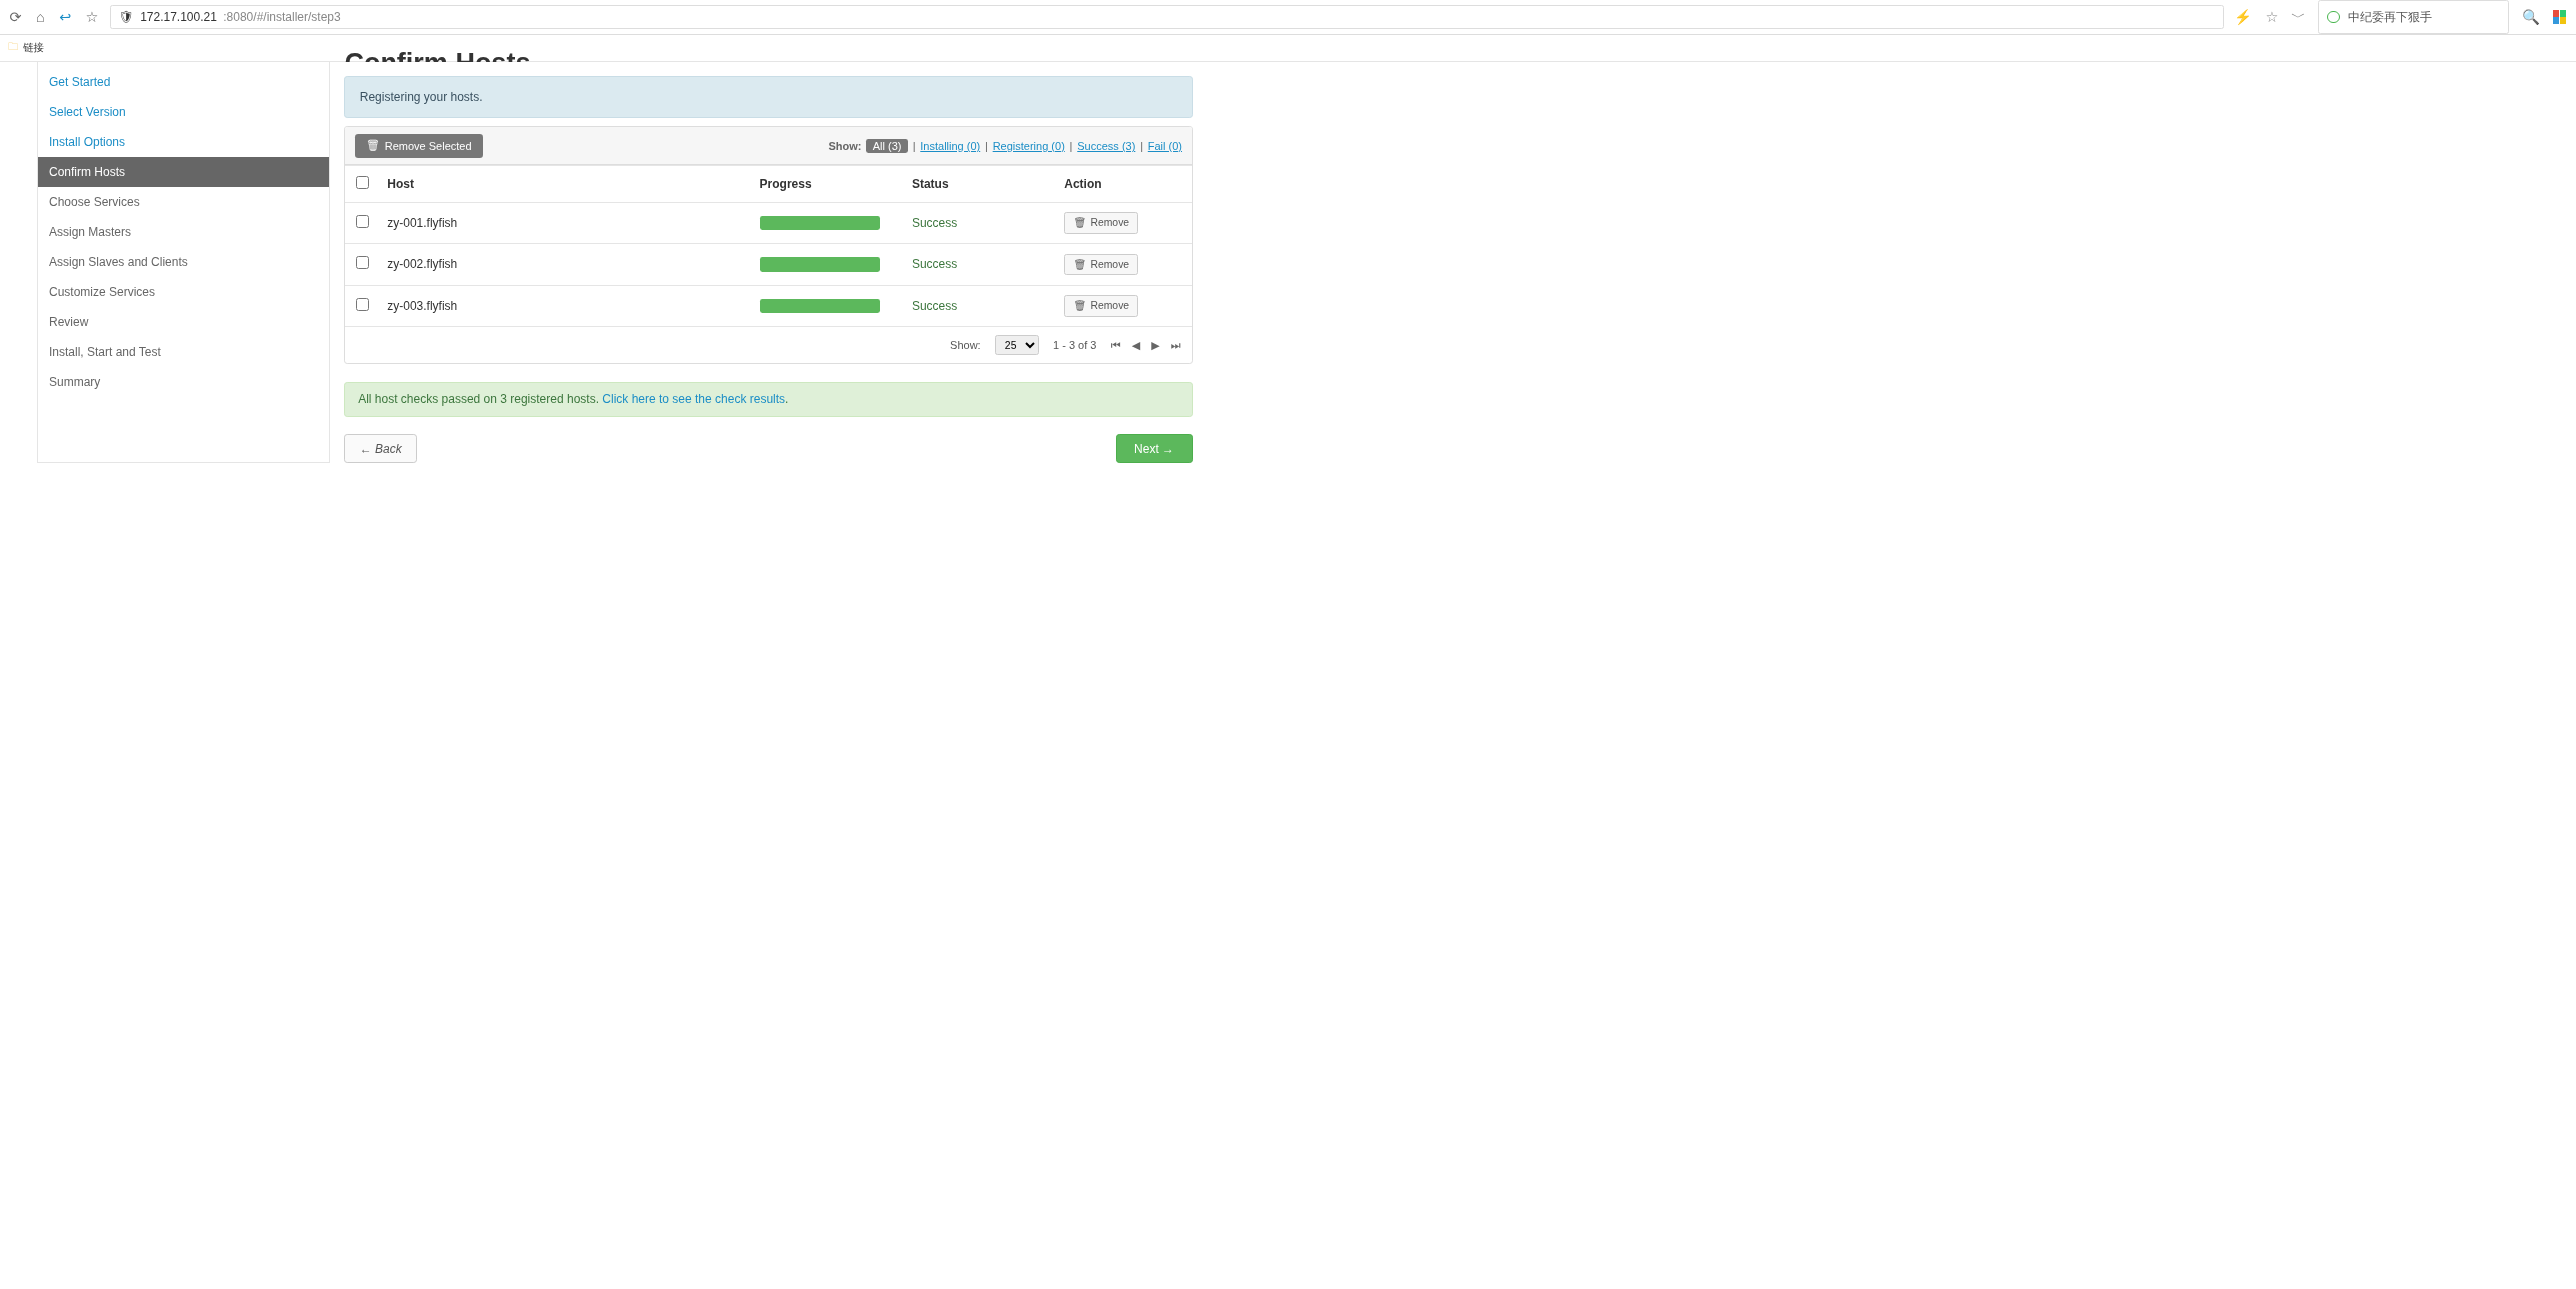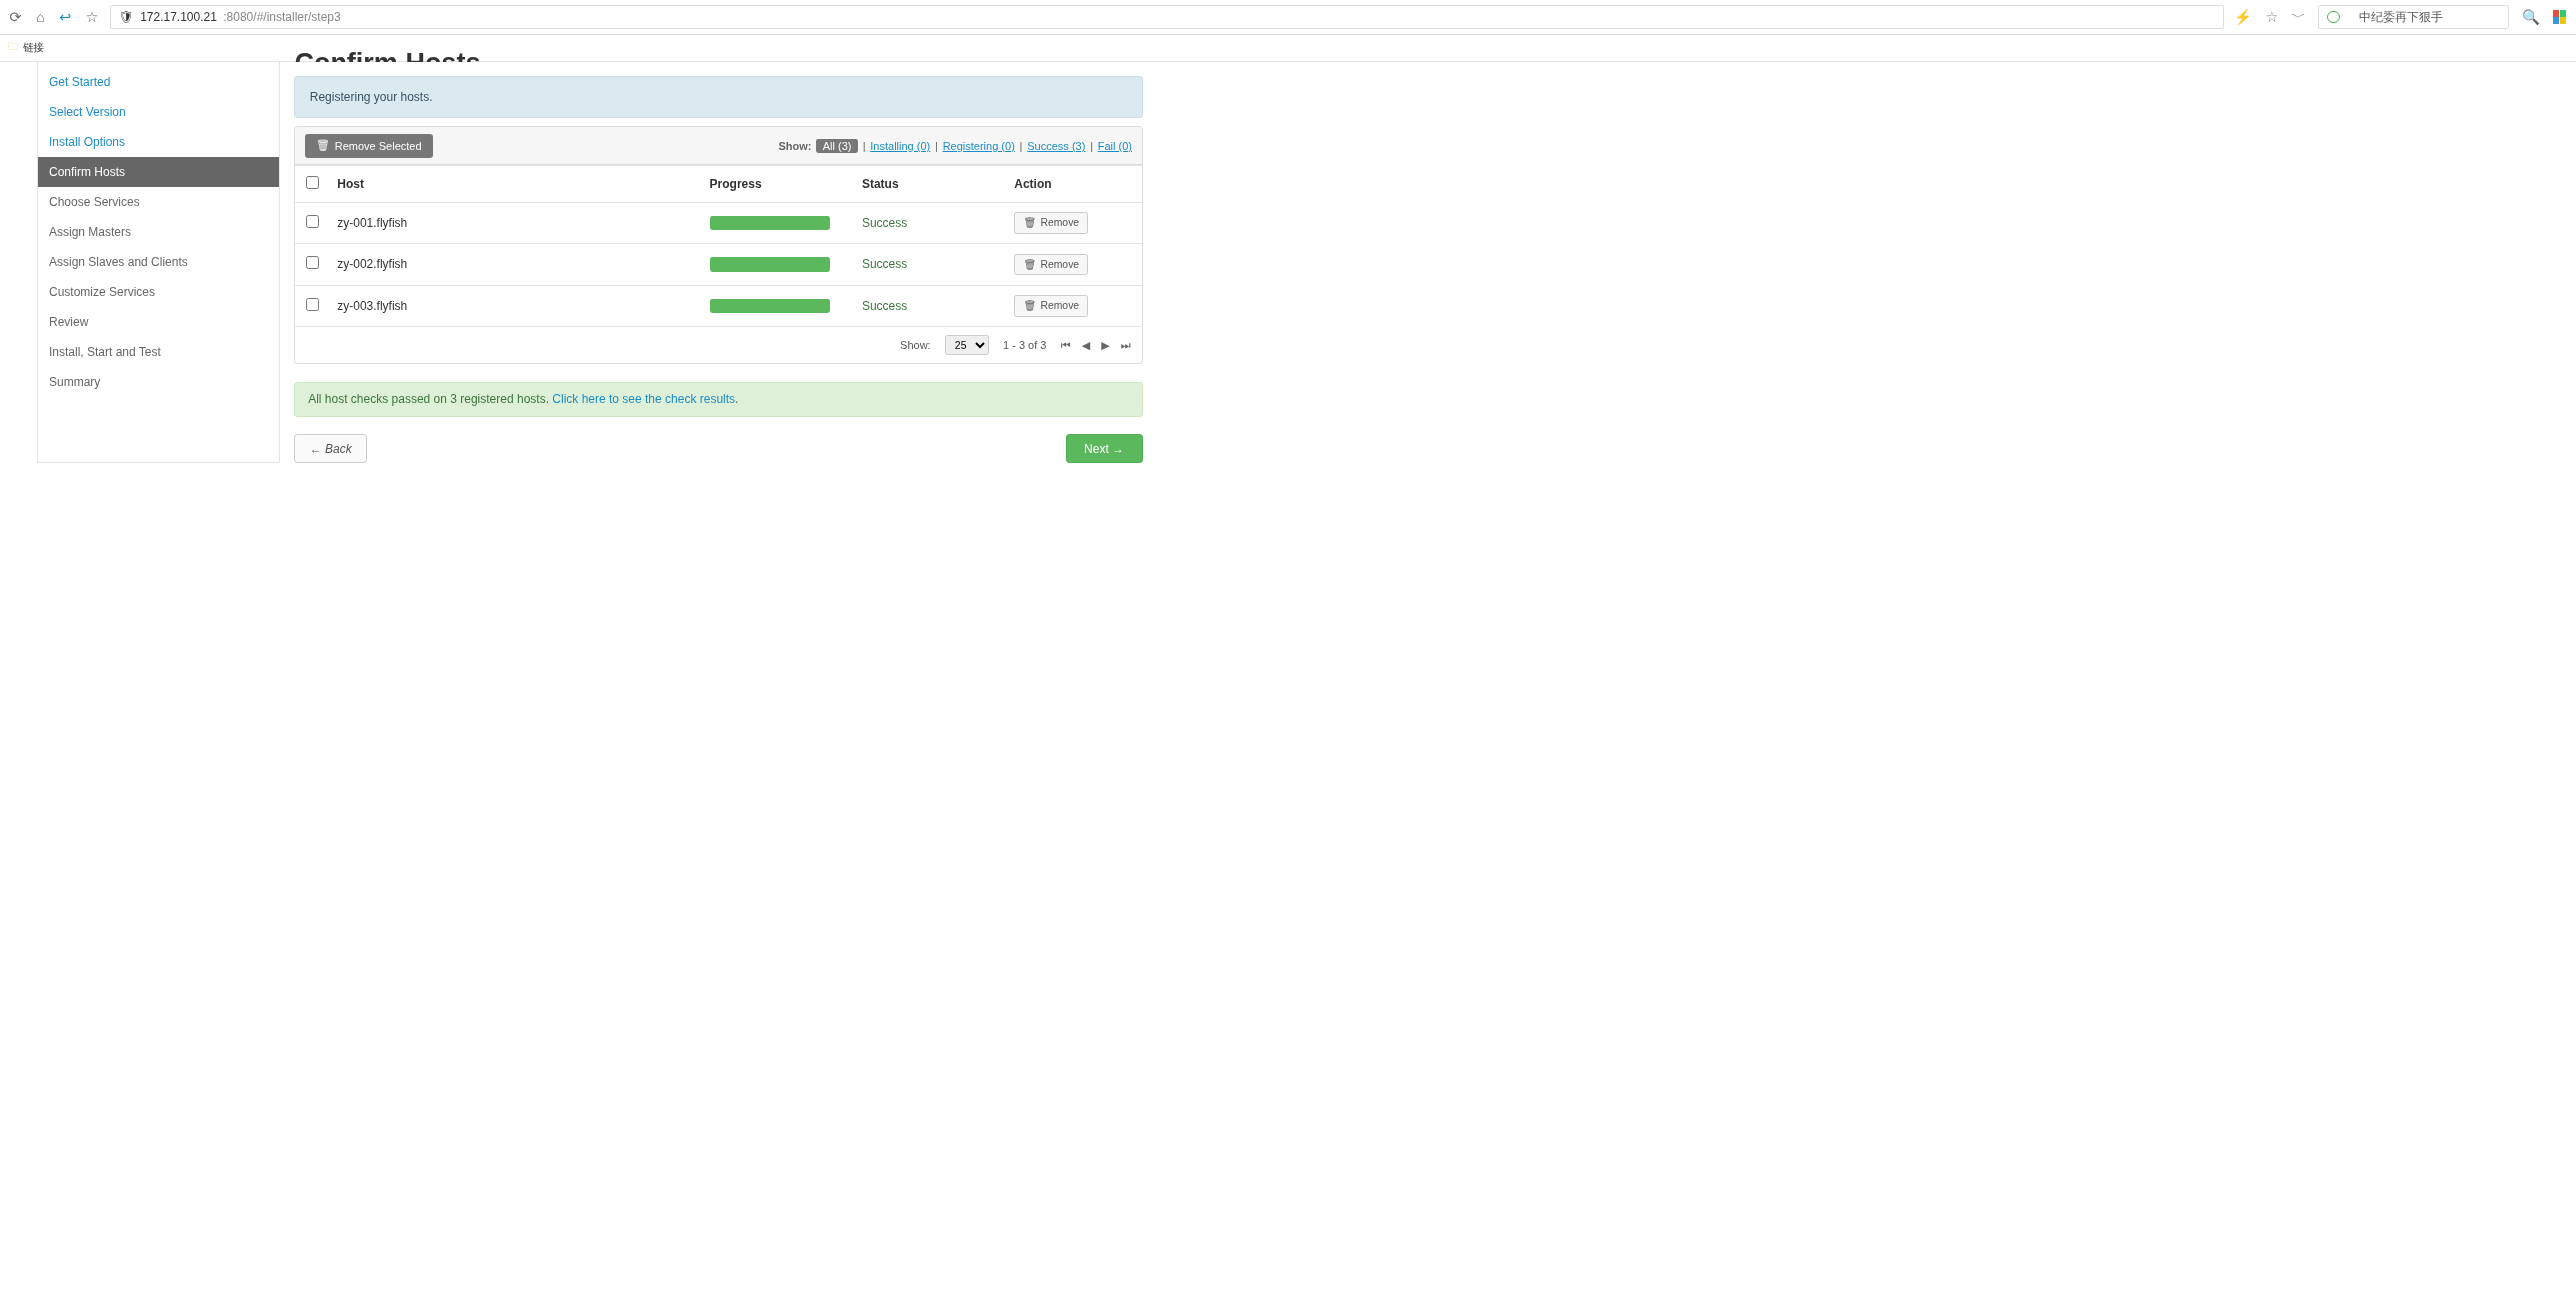--- a/index.html
+++ b/index.html
@@ -33,24 +33,24 @@
     padding: 0 8px;
     color: #333;
     font-size: 12px;
   }
   .url-box .host { color: #333; }
   .url-box .path { color: #888; }
   .browser-right { display: flex; align-items: center; gap: 12.8px; color: #888; }
   .search-box {
     display: flex;
     align-items: center;
-    gap: 19px;
+    gap: 8px;
     border: 0.8px solid #ddd;
     border-radius: 2.4px;
-    height: 24px;
+    height: 34px;
     padding: 8px 8px;
     width: 191px;
     color: #555;
     font-size: 12px;
   }
   .search-box .q { width: 12.8px; height: 12.8px; border: 1.6px solid #47b54d; border-radius: 50%; display: inline-block; }
   .colors { display: grid; grid-template-columns: 6.4px 6.4px; grid-template-rows: 6.4px 6.4px; gap: 0.8px; }
   .colors span:nth-child(1){background:#e74c3c;} .colors span:nth-child(2){background:#2ecc71;}
   .colors span:nth-child(3){background:#3498db;} .colors span:nth-child(4){background:#f1c40f;}
   
@@ -65,21 +65,21 @@
     color: #333;
   }
   .folder-icon { color: #f4c04b; }
 
   
   .page {
     display: flex;
     padding: 0 37px 32px 37px;
   }
   .sidebar {
-    width: 243px;
+    width: 293px;
     background: #fff;
     border: 0.8px solid #e5e5e5;
     border-top: none;
     padding: 4.8px 0 32px 0;
   }
   .sidebar .item {
     display: block;
     padding: 8px 11px;
     font-size: 12px;
     color: #1b8dc6;

